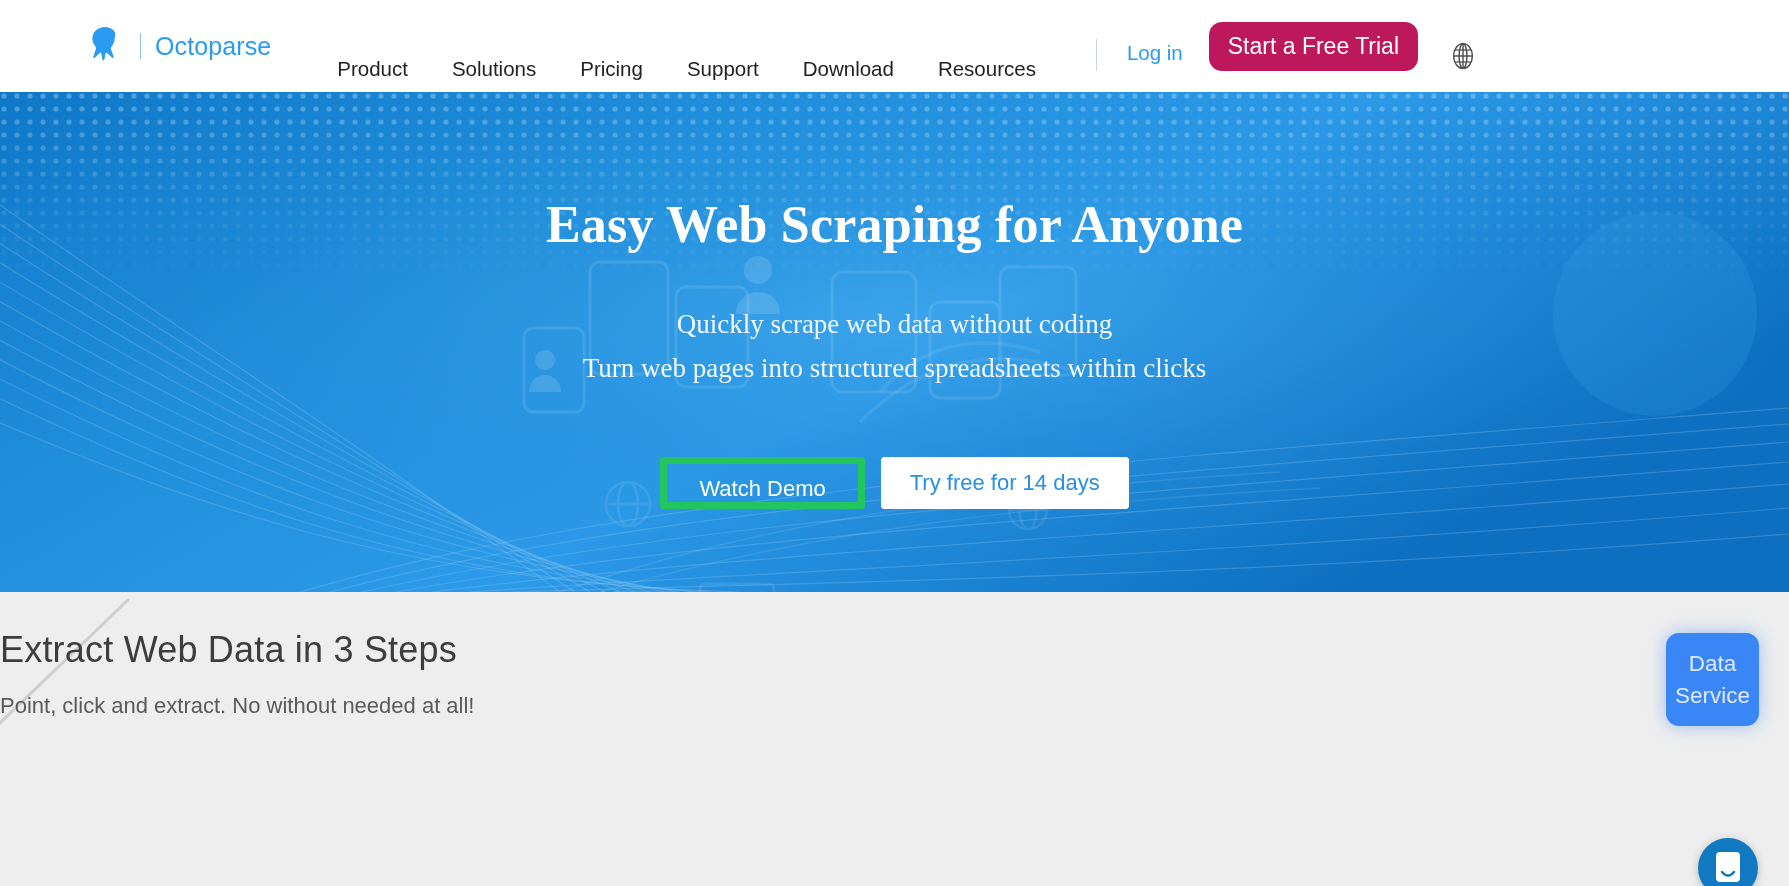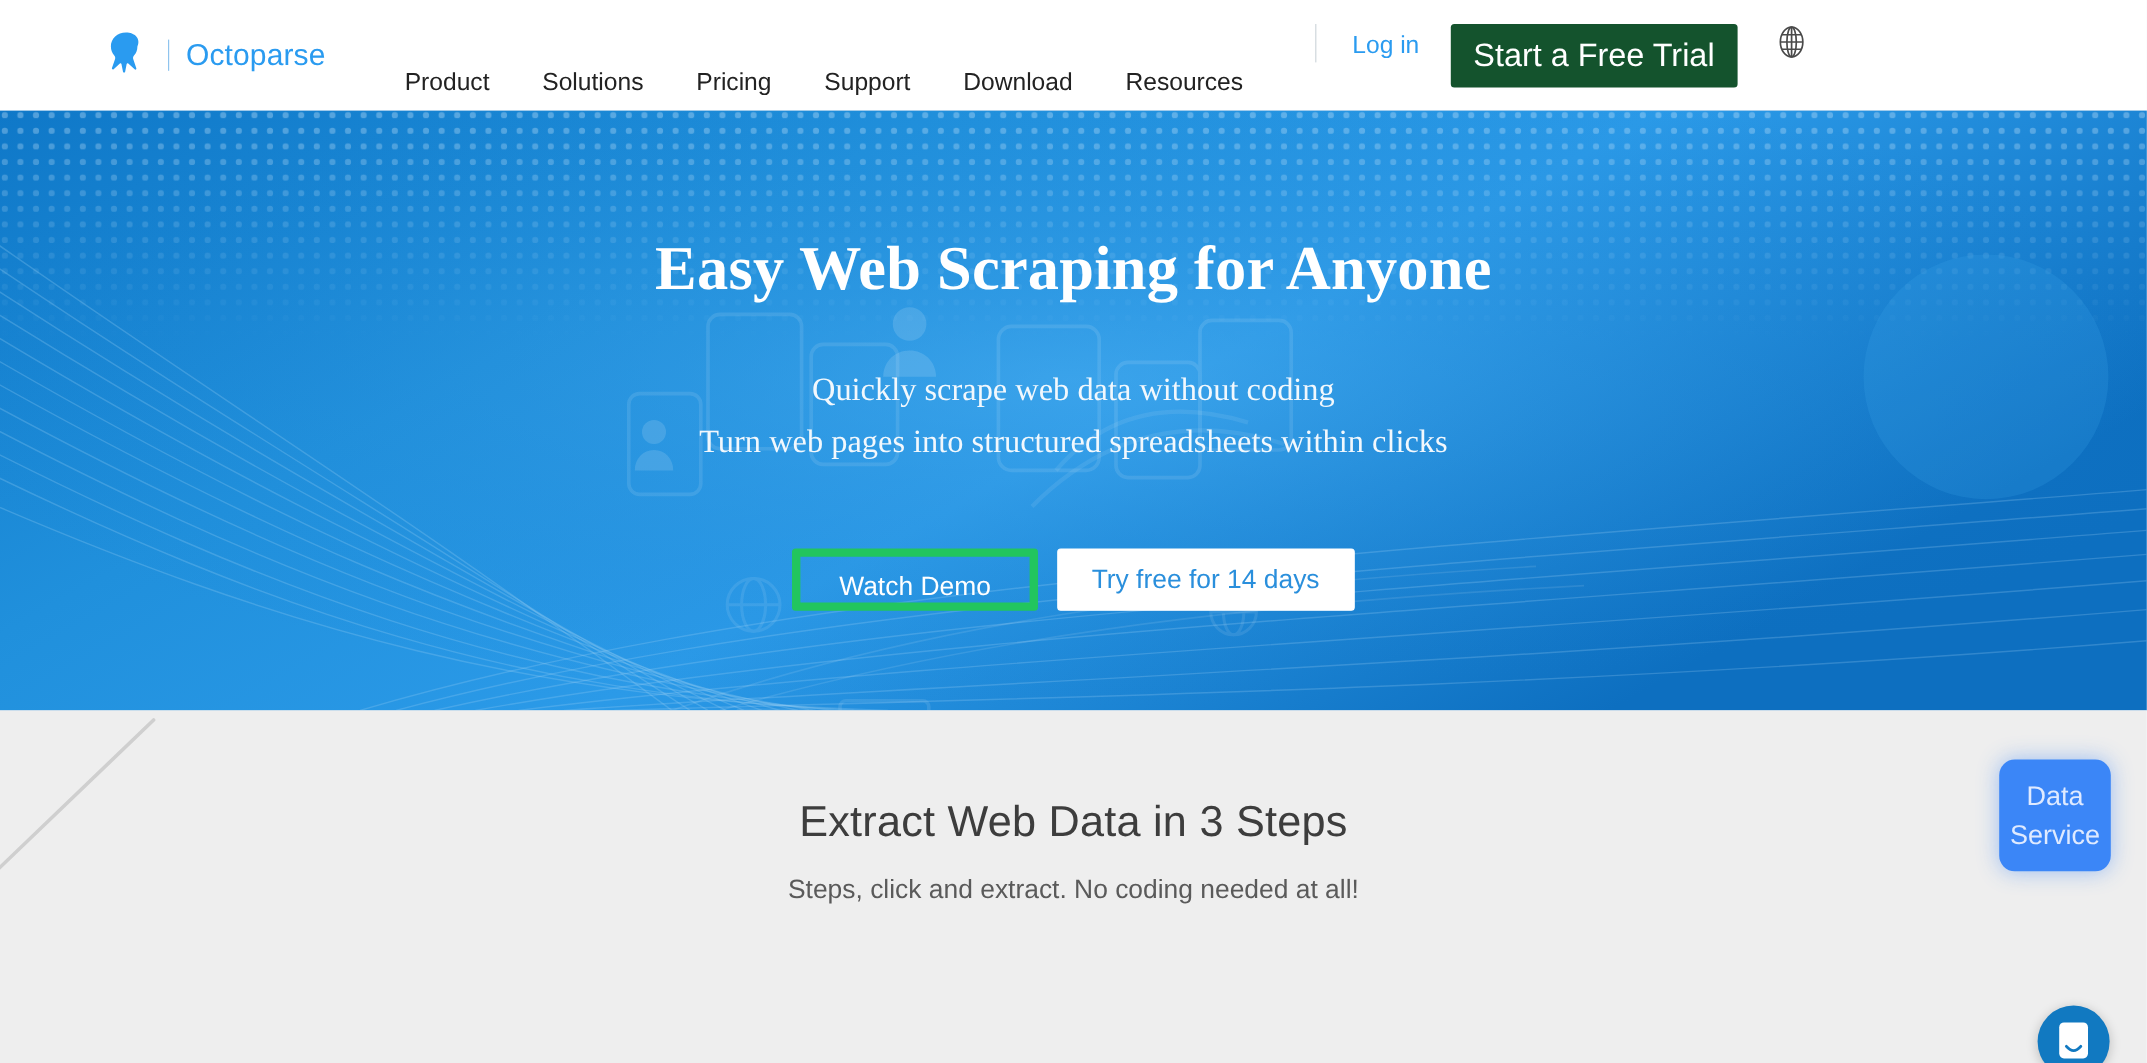--- a/index.html
+++ b/index.html
@@ -65,44 +65,44 @@
     color: #222222;
     font-size: 20.5px;
     padding: 6px 22px;
     white-space: nowrap;
     cursor: pointer;
     text-decoration: none;
   }
 
   .nav-right {
     display: flex;
-    align-items: flex-start;
+    align-items: flex-end;
     margin-left: 18px;
     padding-left: 20px;
   }
   .nav-sep {
     width: 1px;
     height: 32px;
     background: #cfd6db;
     margin-right: 18px;
   }
   .login-link {
     color: #2a9bf0;
     font-size: 20.5px;
     padding: 6px 12px;
     white-space: nowrap;
     cursor: pointer;
     text-decoration: none;
   }
   .trial-btn {
-    background: #14532d;
+    background: #be185d;
     color: #ffffff;
-    font-size: 27px;
+    font-size: 23px;
     border: none;
-    border-radius: 3px;
+    border-radius: 13px;
     padding: 11px 19px;
     margin-left: 14px;
     white-space: nowrap;
     cursor: pointer;
     font-family: "Liberation Sans", sans-serif;
   }
   .globe-btn {
     margin-left: 30px;
     width: 30px;
     height: 30px;
@@ -189,22 +189,21 @@
     position: absolute;
     top: 0;
     left: 0;
     width: 420px;
     height: 160px;
     pointer-events: none;
   }
   .steps-inner {
     position: relative;
     z-index: 3;
-    text-align: center;
-    padding-top: 72px;
+    padding-top: 37px;
   }
   .steps-title {
     font-size: 36px;
     color: #3d3d3d;
     font-weight: normal;
     letter-spacing: 0.2px;
   }
   .steps-sub {
     font-size: 22px;
     color: #5a5a5a;
@@ -398,21 +397,21 @@
       </div>
     </div>
   </div>
 
   <div class="steps">
     <svg class="steps-deco" viewBox="0 0 420 160">
       <line x1="-20" y1="150" x2="128" y2="8" stroke="#cfcfcf" stroke-width="3" stroke-linecap="round"></line>
     </svg>
     <div class="steps-inner">
       <h2 class="steps-title">Extract Web Data in 3 Steps</h2>
-      <p class="steps-sub">Steps, click and extract. No coding needed at all!</p>
+      <p class="steps-sub">Point, click and extract. No without needed at all!</p>
     </div>
   </div>
 
   <div class="data-service-btn">
     <span>Data</span>
     <span>Service</span>
   </div>
 
   <div class="chat-bubble">
     <svg width="34" height="36" viewBox="0 0 34 36">

